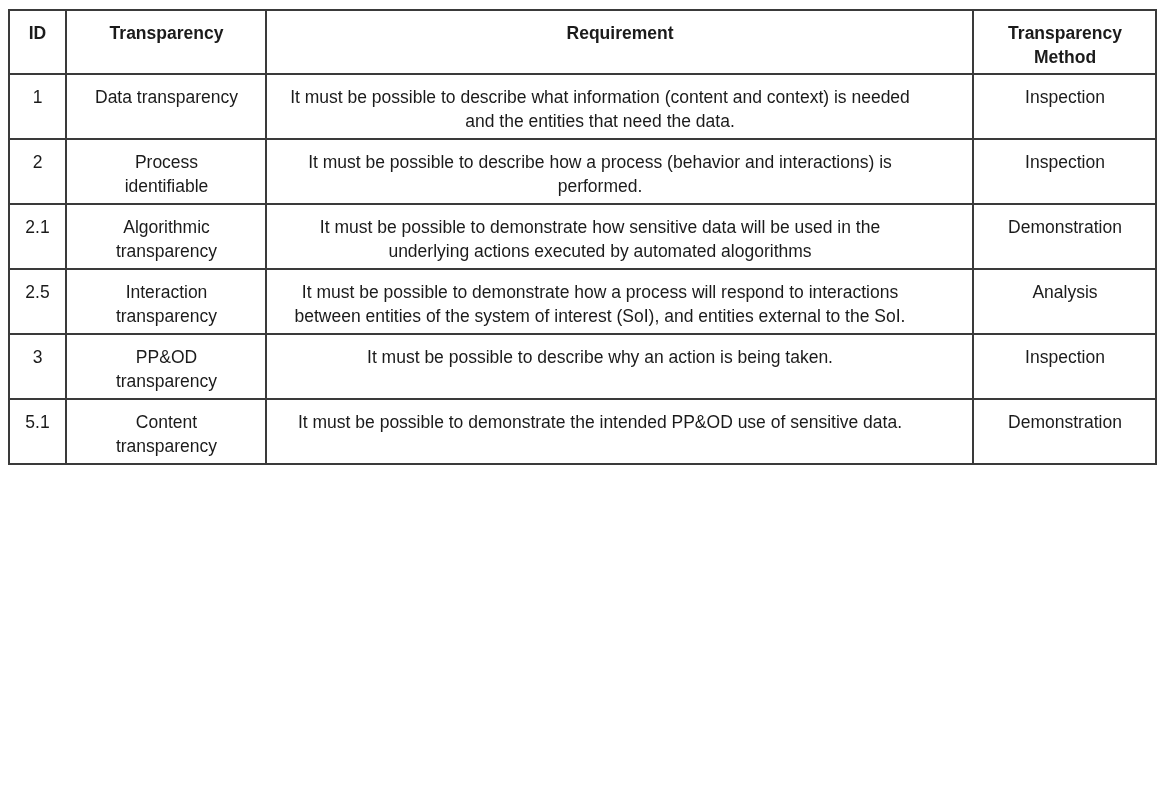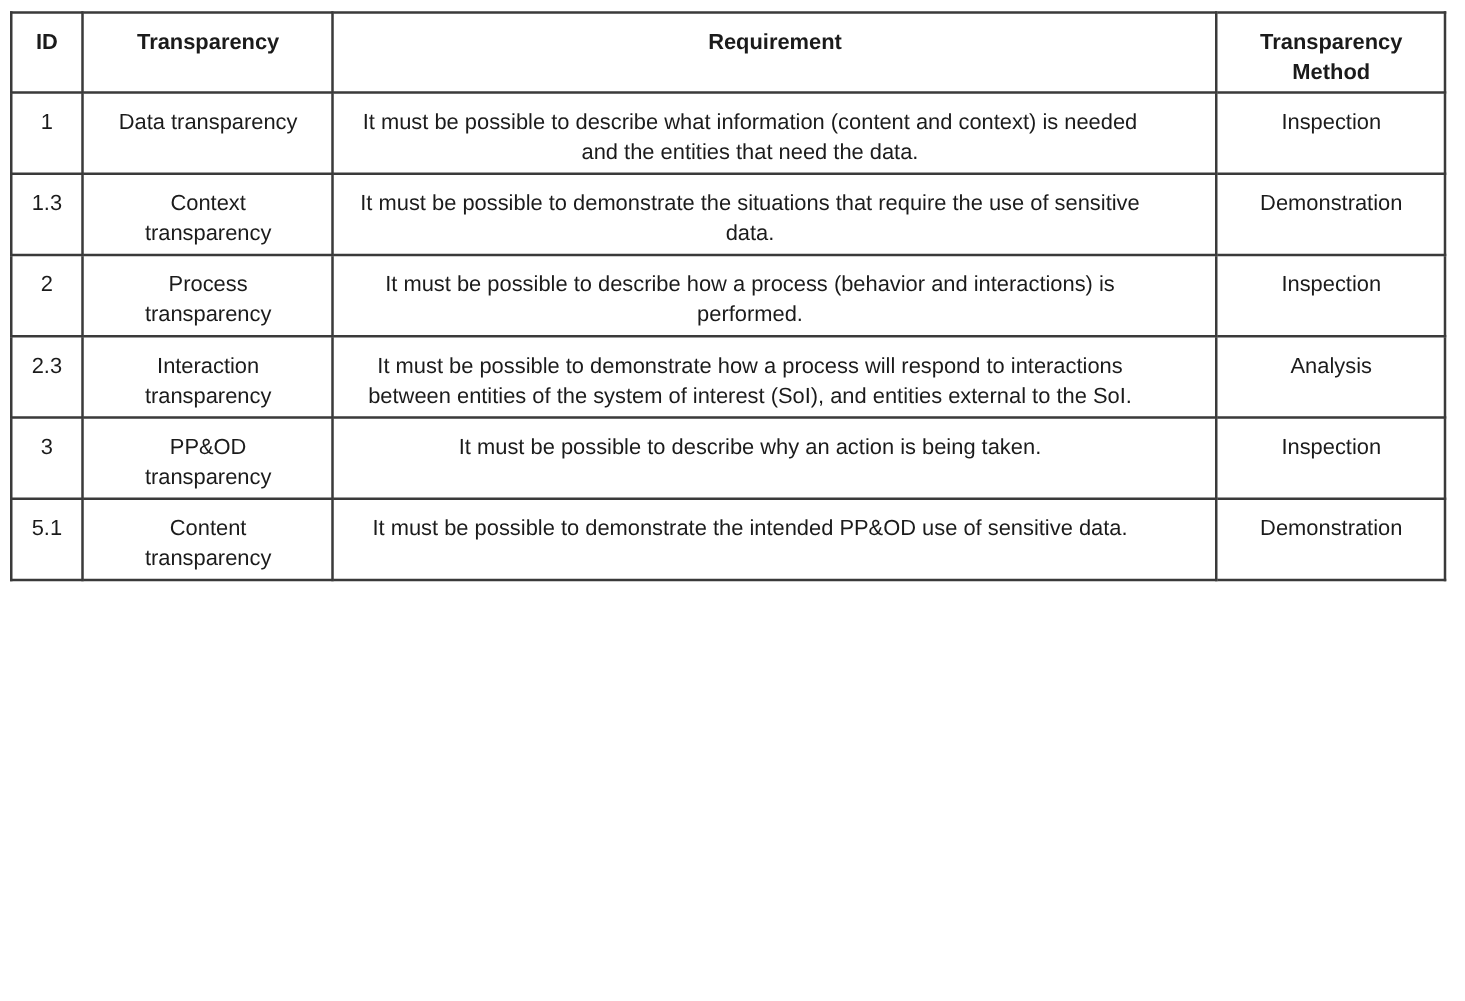--- a/index.html
+++ b/index.html
@@ -73,35 +73,35 @@
       </tr>
   </thead>
   <tbody>
       <tr>
         <td class="col-id">1</td>
         <td class="col-transparency">Data transparency</td>
         <td class="col-requirement">It must be possible to describe what information (content and context) is needed and the entities that need the data.</td>
         <td class="col-verification">Inspection</td>
       </tr>
       <tr>
-        <td class="col-id">1.3</td>
-        <td class="col-transparency">Context
-transparency</td>
-        <td class="col-requirement">It must be possible to demonstrate the situations that require the use of sensitive data.</td>
-        <td class="col-verification">Demonstration</td>
-      </tr>
-      <tr>
         <td class="col-id">2</td>
         <td class="col-transparency">Process
-transparency</td>
+identifiable</td>
         <td class="col-requirement">It must be possible to describe how a process (behavior and interactions) is performed.</td>
         <td class="col-verification">Inspection</td>
       </tr>
       <tr>
-        <td class="col-id">2.3</td>
+        <td class="col-id">2.1</td>
+        <td class="col-transparency">Algorithmic
+transparency</td>
+        <td class="col-requirement">It must be possible to demonstrate how sensitive data will be used in the underlying actions executed by automated alogorithms</td>
+        <td class="col-verification">Demonstration</td>
+      </tr>
+      <tr>
+        <td class="col-id">2.5</td>
         <td class="col-transparency">Interaction
 transparency</td>
         <td class="col-requirement">It must be possible to demonstrate how a process will respond to interactions between entities of the system of interest (SoI), and entities external to the SoI.</td>
         <td class="col-verification">Analysis</td>
       </tr>
       <tr>
         <td class="col-id">3</td>
         <td class="col-transparency">PP&amp;OD
 transparency</td>
         <td class="col-requirement">It must be possible to describe why an action is being taken.</td>

